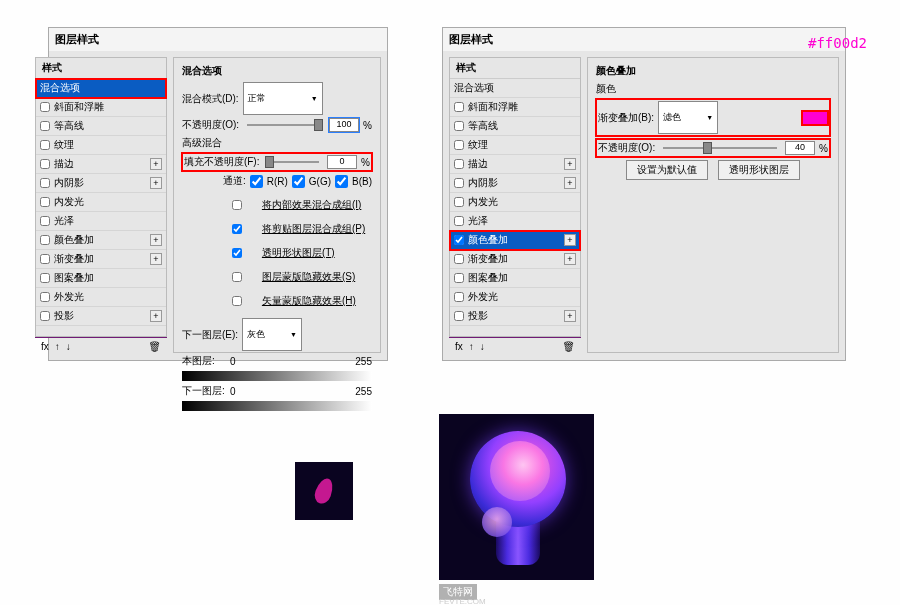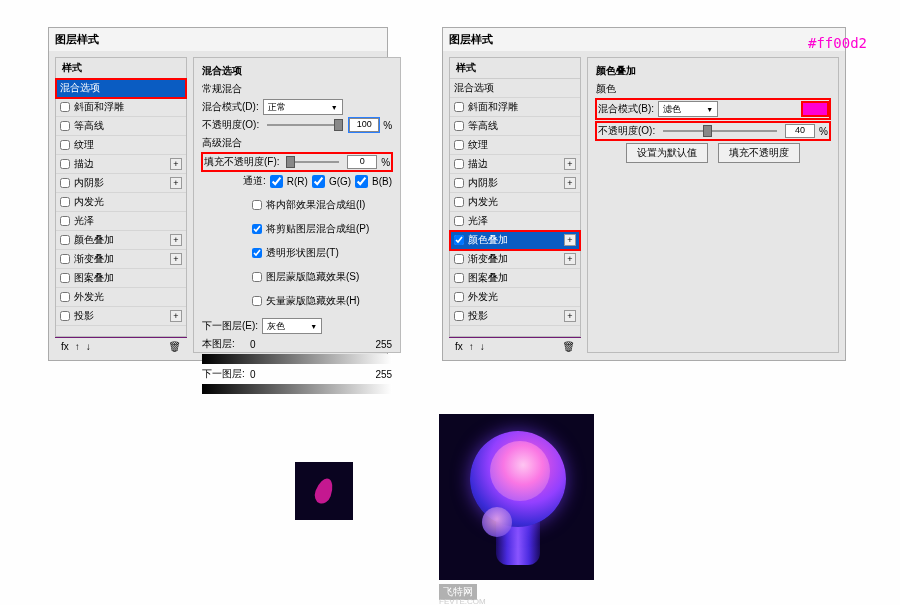--- a/index.html
+++ b/index.html
@@ -20,20 +20,21 @@
   .dialog-title {
     padding: 4px 6px;
     font-weight: bold;
     font-size: 11px;
     background: #f4f4f4;
   }
   .dialog-body {
     display: flex;
     padding: 6px;
     gap: 6px;
+    justify-content: flex-end;
   }
   .styles-panel {
     width: 132px;
     background: #e6e6e6;
     border: 1px solid #bbb;
   }
   .styles-header {
     padding: 3px 6px;
     font-size: 10px;
     font-weight: bold;
@@ -116,32 +117,32 @@
   .slider-track.mid::after { left: 35%; }
   .num-input {
     width: 30px;
     height: 14px;
     border: 1px solid #888;
     background: #fff;
     font-size: 9px;
     text-align: center;
   }
   .dropdown {
-    height: 16px;
+    height: 33px;
     border: 1px solid #888;
     background: #fff;
     display: inline-flex;
     align-items: center;
     justify-content: space-between;
     padding: 0 4px;
     font-size: 9px;
     min-width: 60px;
   }
   .dropdown .arr { font-size: 7px; }
-  .chk-row { display: flex; align-items: center; gap: 4px; margin: 10px 0; margin-left: 50px; font-size: 10px; }
+  .chk-row { display: flex; align-items: center; gap: 20px; margin: 10px 0; margin-left: 50px; font-size: 10px; text-decoration: underline; }
   .chk-row input { width: 10px; height: 10px; }
   .grad-bar {
     height: 10px;
     width: 100px;
     margin: 2px 0;
   }
   .grad1 { background: linear-gradient(to right, #000, #fff); }
   .btn {
     border: 1px solid #888;
     background: #f0f0f0;
@@ -311,21 +312,20 @@
       <div class="fx-footer">
         <span>fx</span>
         <span>↑</span>
         <span>↓</span>
         <span class="trash">🗑</span>
       </div>
     </div>
 
     <div class="options-panel" style="height:296px;">
       <div class="section-title">混合选项</div>
-      <div class="sub-title">常规混合</div>
       <div class="row">
         <label>混合模式(D):</label>
         <span class="dropdown" style="width:80px;">
           <span>正常</span>
             <span class="arr">▼</span>
         </span>
       </div>
       <div class="row">
         <label>不透明度(O):</label>
         <div class="slider-track full"></div>
@@ -465,37 +465,37 @@
         <span>↑</span>
         <span>↓</span>
         <span class="trash">🗑</span>
       </div>
     </div>
 
     <div class="options-panel" style="height:296px;">
       <div class="section-title">颜色叠加</div>
       <div class="sub-title">颜色</div>
       <div class="row redbox" style="padding:2px;">
-        <label>混合模式(B):</label>
+        <label>渐变叠加(B):</label>
         <span class="dropdown" style="width:56px;">
           <span>滤色</span>
             <span class="arr">▼</span>
         </span>
         <span style="flex:1"></span>
         <span class="swatch magenta redbox"></span>
       </div>
       <div class="row redbox" style="padding:2px;">
         <label>不透明度(O):</label>
         <div class="slider-track mid"></div>
         <span class="num-input">40</span>
         <span class="pct">%</span>
       </div>
       <div class="row" style="justify-content:center; gap:10px; margin-top:2px;">
         <span class="btn">设置为默认值</span>
-        <span class="btn">填充不透明度</span>
+        <span class="btn">透明形状图层</span>
       </div>
     </div>
   </div>
 </div>
 
 <div class="colorlabel" style="left:792px; top:35px;margin-left:16px;">#ff00d2</div>
 
 <div class="preview1">
   <div class="leaf"></div>
 </div>

